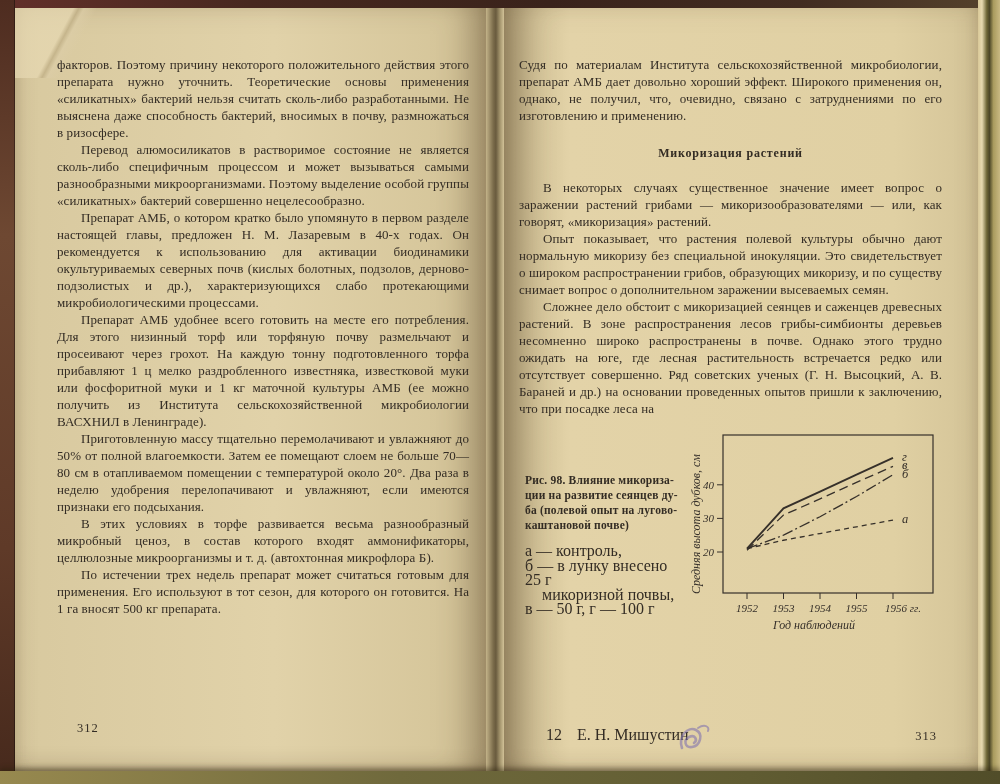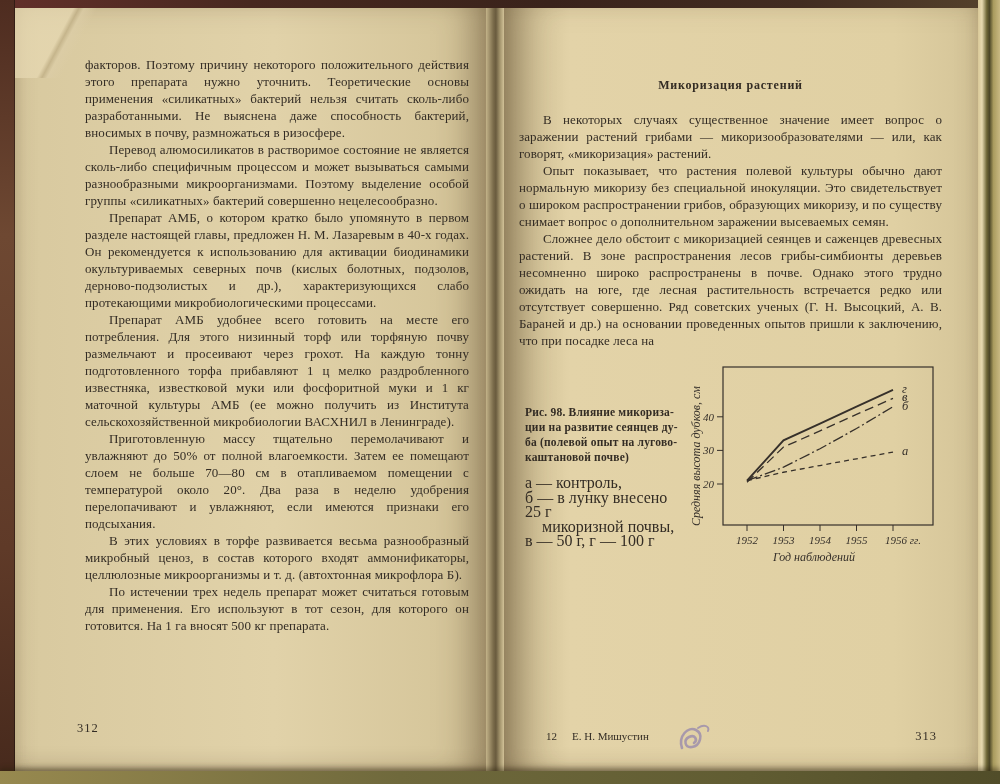--- a/index.html
+++ b/index.html
@@ -26,41 +26,41 @@
   .page{position:absolute;top:8px;bottom:12px;overflow:hidden;color:#332c24;}
   .page.left{left:15px;width:471px;
     background:linear-gradient(to right,#d8c99f 0%,#e1d2a9 55%,#d3c397 100%);
     box-shadow:inset -30px 0 38px -20px rgba(70,50,25,.5), inset 12px 0 22px -14px rgba(90,65,35,.35), inset 0 -14px 22px -14px rgba(90,70,40,.3);}
   .page.right{left:504px;width:475px;
     background:linear-gradient(to right,#cbbb90 0%,#e3d3a8 14%,#e0d0a3 82%,#d4c498 100%);
     box-shadow:inset 34px 0 40px -24px rgba(70,50,25,.55), inset -14px 0 22px -14px rgba(100,80,45,.35), inset 0 -14px 22px -14px rgba(90,70,40,.3);}
   .crease{position:absolute;top:0;left:0;width:96px;height:70px;pointer-events:none;
     background:linear-gradient(118deg,#e7d9b3 44%,#bdac83 48%,#dccda7 52%,rgba(0,0,0,0) 62%);opacity:.7;}
   .content{position:relative;height:100%;}
-  .page.left .content{padding:48px 17px 0 42px;margin-left:28px;}
+  .page.left .content{padding:48px 17px 0 42px;}
   .page.right .content{padding:48px 37px 0 15px;}
   
   p.body{margin:0;font-size:13px;line-height:17px;text-align:justify;letter-spacing:.1px;}
   p.body.indent{text-indent:24px;}
   h3.section{margin:22px 0 18px;text-align:center;font-size:12px;font-weight:bold;letter-spacing:.8px;}
   
   .figure{display:flex;margin-top:4px;}
   .fig-caption{flex:0 0 162px;margin-left:6px;padding-top:52px;font-size:11.5px;line-height:15px;}
   .fig-caption .cap-line{display:block;font-weight:bold;letter-spacing:.2px;}
   .fig-legend{margin-top:11px;font-weight:normal;font-size:16px;line-height:14.5px;}
   .fig-legend .leg-line{display:block;}
   .fig-legend .leg-wrap{padding-left:17px;}
   .chart-wrap{flex:1;margin-left:2px;}
   svg text.tick{font:italic 11px "Liberation Serif", serif;fill:#36302a;}
   svg text.axis{font:italic 12px "Liberation Serif", serif;fill:#36302a;}
   svg text.series-label{font:italic 12.5px "Liberation Serif", serif;fill:#36302a;}
   
   .folio-left{position:absolute;bottom:36px;left:62px;font-size:12.5px;letter-spacing:1px;}
   .footer-right{position:absolute;bottom:28px;left:15px;right:42px;display:flex;justify-content:space-between;align-items:baseline;font-size:12px;}
-  .footer-sig{display:flex;gap:15px;padding-left:27px;font-size:11px;}
+  .footer-sig{display:flex;gap:15px;padding-left:27px;font-size:16px;}
   .folio-right{font-size:12.5px;letter-spacing:1px;}
   .stamp{position:absolute;left:668px;top:714px;opacity:.55;filter:blur(.4px);}
 </style>
 </head>
 <body>
 
 <div class="book">
   <div class="top-edge"></div>
   <div class="left-edge"></div>
   <div class="gutter"></div>
@@ -74,20 +74,21 @@
       <p class="body indent">Препарат АМБ удобнее всего готовить на месте его потребления. Для этого низинный торф или торфяную почву размельчают и просеивают через грохот. На каждую тонну подготовленного торфа прибавляют 1 ц мелко раздробленного известняка, известковой муки или фосфоритной муки и 1 кг маточной культуры АМБ (ее можно получить из Института сельскохозяйственной микробиологии ВАСХНИЛ в Ленинграде).</p>
       <p class="body indent">Приготовленную массу тщательно перемолачивают и увлажняют до 50% от полной влагоемкости. Затем ее помещают слоем не больше 70—80 см в отапливаемом помещении с температурой около 20°. Два раза в неделю удобрения перелопачивают и увлажняют, если имеются признаки его подсыхания.</p>
       <p class="body indent">В этих условиях в торфе развивается весьма разнообразный микробный ценоз, в состав которого входят аммонификаторы, целлюлозные микроорганизмы и т. д. (автохтонная микрофлора Б).</p>
       <p class="body indent">По истечении трех недель препарат может считаться готовым для применения. Его используют в тот сезон, для которого он готовится. На 1 га вносят 500 кг препарата.</p>
     </div>
     <div class="folio-left">312</div>
   </div>
 
   <div class="page right">
     <div class="content">
+      <p class="body cont">Судя по материалам Института сельскохозяйственной микробиологии, препарат АМБ дает довольно хороший эффект. Широкого применения он, однако, не получил, что, очевидно, связано с затруднениями по его изготовлению и применению.</p>
       <h3 class="section">Микоризация растений</h3>
       <p class="body indent">В некоторых случаях существенное значение имеет вопрос о заражении растений грибами — микоризообразователями — или, как говорят, «микоризация» растений.</p>
       <p class="body indent">Опыт показывает, что растения полевой культуры обычно дают нормальную микоризу без специальной инокуляции. Это свидетельствует о широком распространении грибов, образующих микоризу, и по существу снимает вопрос о дополнительном заражении высеваемых семян.</p>
       <p class="body indent">Сложнее дело обстоит с микоризацией сеянцев и саженцев древесных растений. В зоне распространения лесов грибы-симбионты деревьев несомненно широко распространены в почве. Однако этого трудно ожидать на юге, где лесная растительность встречается редко или отсутствует совершенно. Ряд советских ученых (Г. Н. Высоцкий, А. В. Бараней и др.) на основании проведенных опытов пришли к заключению, что при посадке леса на</p>
 
       <div class="figure">
         <div class="fig-caption">
           <span class="cap-line">Рис. 98. Влияние микориза-</span>
           <span class="cap-line">ции на развитие сеянцев ду-</span>
           <span class="cap-line">ба (полевой опыт на лугово-</span>

